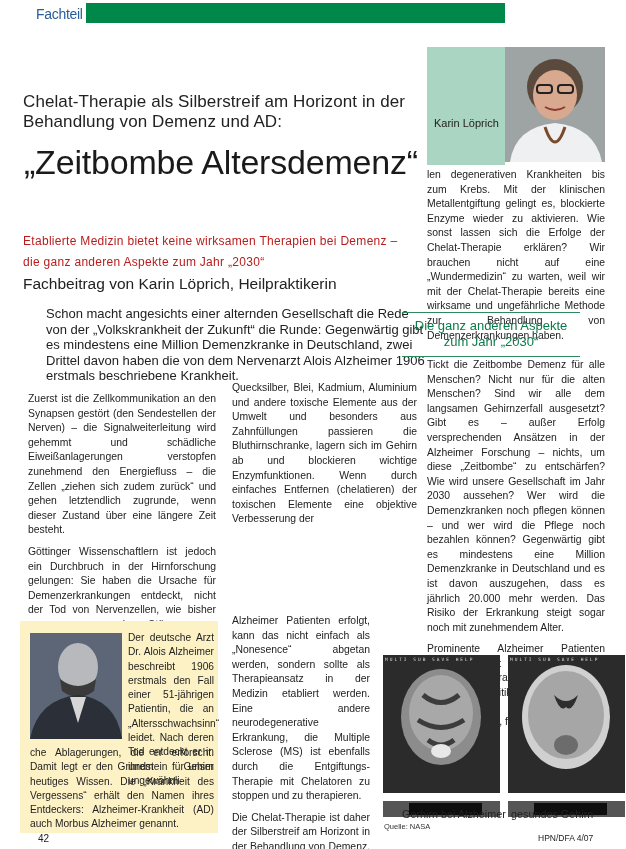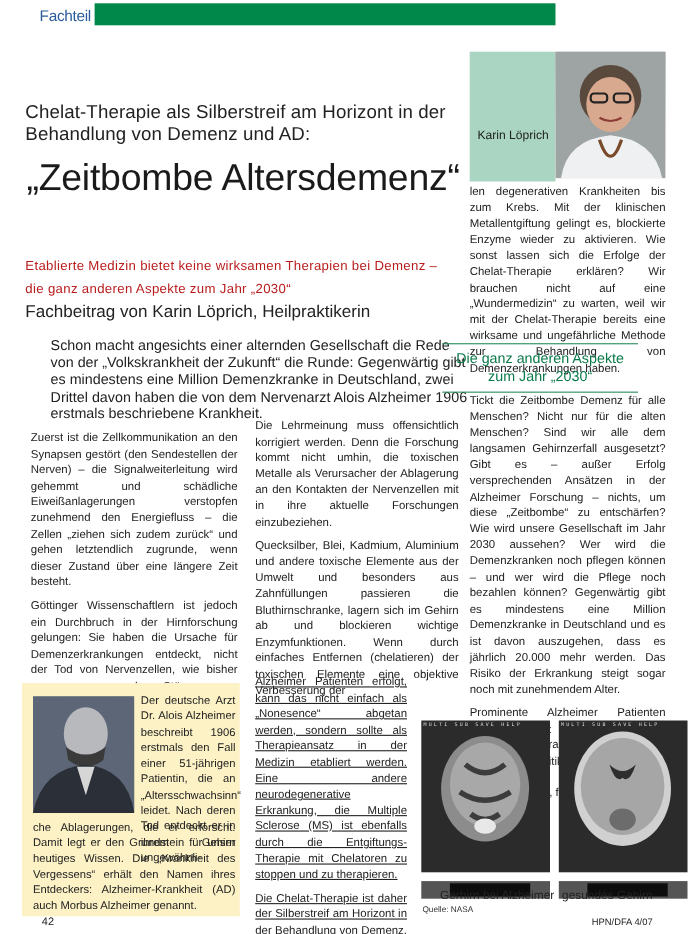--- a/index.html
+++ b/index.html
@@ -18,21 +18,21 @@
   .author-box { position: absolute; left: 427px; top: 47px; width: 78px; height: 118px; background: #a9d5c2; }
   .author-name { position: absolute; left: 434px; top: 117px; font-size: 11px; color: #222; }
   .author-photo { position: absolute; left: 505px; top: 47px; width: 100px; height: 115px; overflow: hidden;
     background: linear-gradient(180deg, #8a8f90 0%, #a7a9a6 40%, #c9c6bf 100%); }
 
   .col { position: absolute; font-size: 10.4px; line-height: 14.6px; text-align: justify; color: #222; }
   .col p { margin-bottom: 7px; }
   .col1 { left: 28px; top: 392px; width: 188px; }
   .col2 { left: 232px; top: 381px; width: 185px; }
   .col2-narrow { position: absolute; left: 232px; top: 614px; width: 138px; font-size: 10.4px; line-height: 14.6px; text-align: justify; color: #222; }
-  .col2-narrow p { margin-bottom: 7px; text-decoration: underline; }
+  .col2-narrow p { margin-bottom: 7px; }
   .col3-top { left: 427px; top: 168px; width: 178px; }
   .col3 { left: 427px; top: 358px; width: 178px; }
 
   .section-head { position: absolute; left: 402px; top: 312px; width: 178px; border-top: 1.5px solid #2a8c5c; border-bottom: 1.5px solid #2a8c5c; padding: 5px 0 6px; text-align: center; color: #0a7a4a; font-size: 13px; line-height: 16px; }
 
   .box-yellow { position: absolute; left: 20px; top: 621px; width: 198px; height: 212px; background: #fdf2c6; }
   .alz-photo { position: absolute; left: 30px; top: 633px; width: 92px; height: 106px; background: linear-gradient(160deg, #6b7688 0%, #454e5d 60%, #2e3540 100%); overflow: hidden; }
   .box-text-side { position: absolute; left: 128px; top: 631px; width: 86px; font-size: 10.2px; line-height: 14.3px; text-align: justify; color: #222; }
   .box-text-bottom { position: absolute; left: 30px; top: 746px; width: 184px; font-size: 10.2px; line-height: 14.3px; text-align: justify; color: #222; }
 
@@ -74,21 +74,20 @@
     <path d="M40 80 Q50 110 60 80" stroke="#7a4a2a" stroke-width="3" fill="none"></path>
   </svg>
 </div>
 
 <div class="col col1">
   <p>Zuerst ist die Zellkommunikation an den Synapsen gestört (den Sendestellen der Nerven) – die Signalweiterleitung wird gehemmt und schädliche Eiweißanlagerungen verstopfen zunehmend den Energiefluss – die Zellen „ziehen sich zudem zurück“ und gehen letztendlich zugrunde, wenn dieser Zustand über eine längere Zeit besteht.</p>
   <p>Göttinger Wissenschaftlern ist jedoch ein Durchbruch in der Hirnforschung gelungen: Sie haben die Ursache für Demenzerkrankungen entdeckt, nicht der Tod von Nervenzellen, wie bisher angenommen, sondern Störungen an Nervenzell-Kommunikationsknotenpunkten verursachen die Gedächtnisstörungen. Damit ergeben</p>
 </div>
 
 <div class="col col2">
-  <p>Die Lehrmeinung muss offensichtlich korrigiert werden. Denn die Forschung kommt nicht umhin, die toxischen Metalle als Verursacher der Ablagerung an den Kontakten der Nervenzellen mit in ihre aktuelle Forschungen einzubeziehen.</p>
   <p>Quecksilber, Blei, Kadmium, Aluminium und andere toxische Elemente aus der Umwelt und besonders aus Zahnfüllungen passieren die Bluthirnschranke, lagern sich im Gehirn ab und blockieren wichtige Enzymfunktionen. Wenn durch einfaches Entfernen (chelatieren) der toxischen Elemente eine objektive Verbesserung der</p>
 </div>
 <div class="col2-narrow">
   <p>Alzheimer Patienten erfolgt, kann das nicht einfach als „Nonesence“ abgetan werden, sondern sollte als Therapieansatz in der Medizin etabliert werden. Eine andere neurodegenerative Erkrankung, die Multiple Sclerose (MS) ist ebenfalls durch die Entgiftungs-Therapie mit Chelatoren zu stoppen und zu therapieren.</p>
   <p>Die Chelat-Therapie ist daher der Silberstreif am Horizont in der Behandlung von Demenz, AD und Parkinson sowie von al-</p>
 </div>
 
 <div class="col col3-top">
   <p>len degenerativen Krankheiten bis zum Krebs. Mit der klinischen Metallentgiftung gelingt es, blockierte Enzyme wieder zu aktivieren. Wie sonst lassen sich die Erfolge der Chelat-Therapie erklären? Wir brauchen nicht auf eine „Wundermedizin“ zu warten, weil wir mit der Chelat-Therapie bereits eine wirksame und ungefährliche Methode zur Behandlung von Demenzerkrankungen haben.</p>
 </div>
@@ -128,18 +127,18 @@
   <svg width="117" height="138" viewBox="0 0 117 138">
     <ellipse cx="58" cy="62" rx="44" ry="52" fill="#d0d0d0"></ellipse>
     <ellipse cx="58" cy="60" rx="38" ry="44" fill="#a6a6a6"></ellipse>
     <path d="M46 40 Q58 52 70 40 Q64 58 58 52 Q52 58 46 40 Z" fill="#2e2e2e"></path>
     <ellipse cx="58" cy="90" rx="12" ry="10" fill="#6c6c6c"></ellipse>
   </svg>
   <div class="mri-bar">
       <div class="inner"></div>
     </div>
 </div>
-<div class="cap" style="left:400px;">Gerhirn bei Alzheimer</div>
+<div class="cap" style="left:384px;padding-left:18px;">Gerhirn bei Alzheimer</div>
 <div class="cap" style="left:511px;">gesundes Gehirn</div>
 <div class="cap-src">Quelle: NASA</div>
 
 <div class="page-no">42</div>
 <div class="issue">HPN/DFA 4/07</div>
 
 </body></html>

